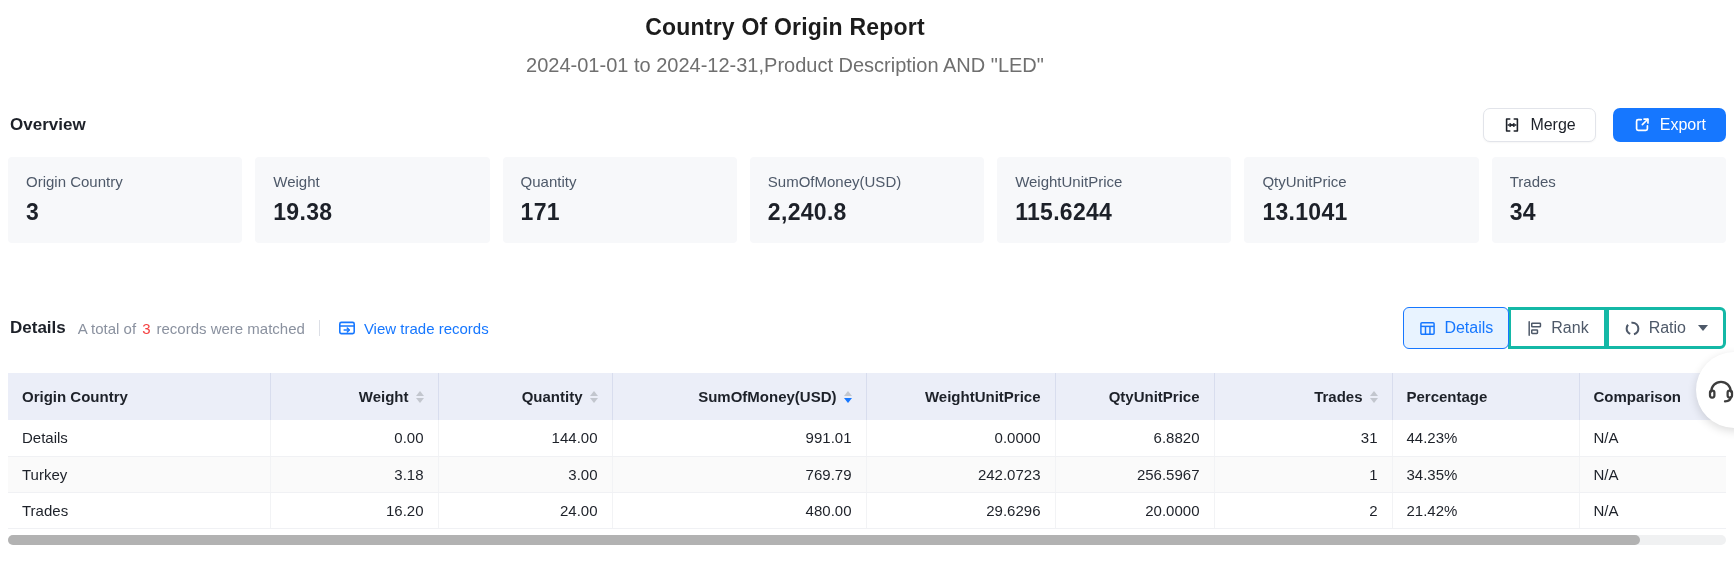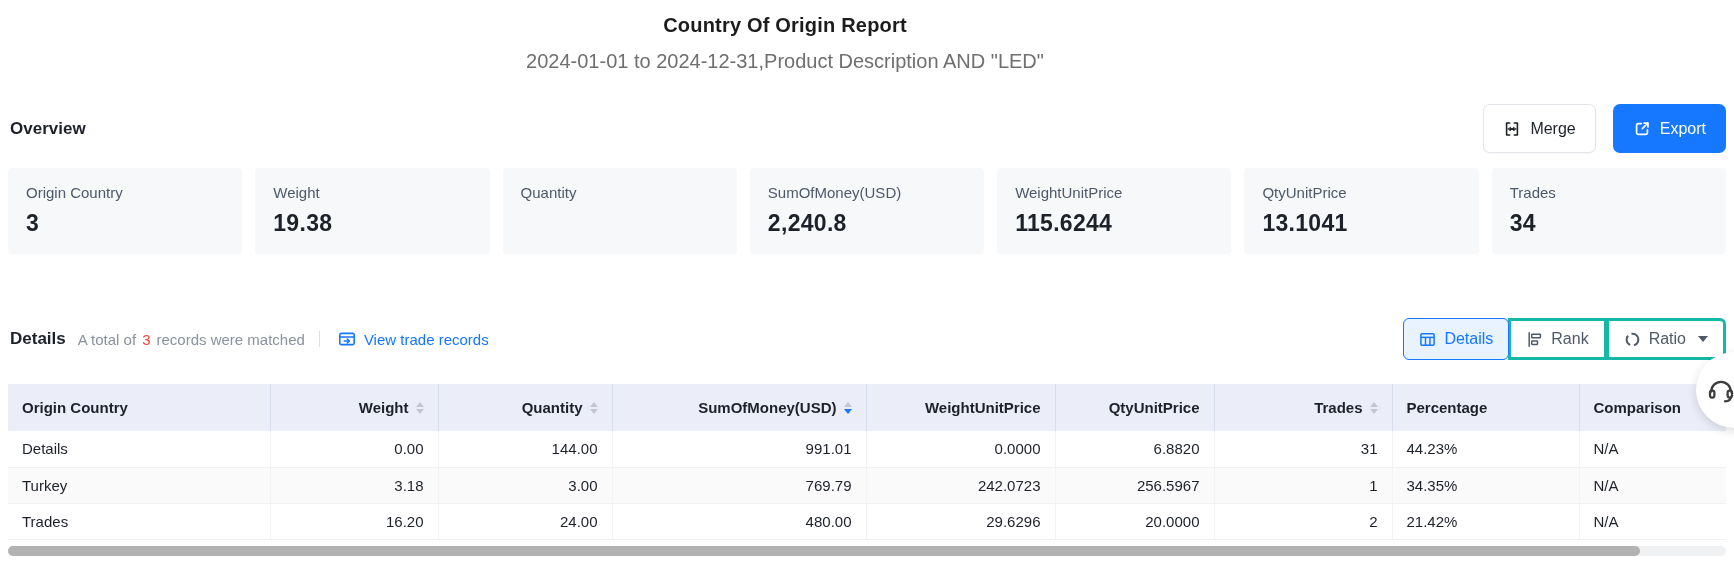--- a/index.html
+++ b/index.html
@@ -1,27 +1,27 @@
 <!DOCTYPE html>
 <html><head>
 <meta charset="utf-8">
 <style>
   * { margin:0; padding:0; box-sizing:border-box; }
   html,body { width:1734px; height:585px; }
   body { font-family:"Liberation Sans","DejaVu Sans",sans-serif; background:#fff; position:relative;
          overflow:hidden; color:#1d2129; }
 
   .header-wrap { width:1570px; text-align:center; padding-top:14px; }
-  .page-title { font-size:20px; font-weight:700; color:#1c1c1c; letter-spacing:.2px; }
+  .page-title { font-size:23px; font-weight:700; color:#1c1c1c; letter-spacing:.2px; }
   .page-subtitle { margin-top:13px; font-size:20px; color:#6f6f6f; font-weight:400; }
 
   .overview-row { display:flex; justify-content:space-between; align-items:center; margin:31px 8px 0 10px; }
   .section-title { font-size:17px; font-weight:700; color:#1d2129; }
   .btn-row { display:flex; gap:17px; }
-  .btn { display:inline-flex; align-items:center; gap:9px; height:49px; padding:0 19px; border-radius:7px;
+  .btn { display:inline-flex; align-items:center; gap:9px; height:34px; padding:0 19px; border-radius:7px;
          font-size:16px; cursor:pointer; border:1px solid transparent; background:#fff;
          font-family:inherit; }
   .btn.ghost { border-color:#e2e4ea; color:#1d2129; box-shadow:0 1px 2px rgba(0,0,0,.04); }
   .btn.primary { background:#1677ff; color:#fff; }
   .ico { display:inline-flex; align-items:center; }
 
   .cards-row { display:flex; gap:13px; margin:15px 8px 0 8px; }
   .stat-card { flex:1; height:86px; background:#f7f8fa; border-radius:4px; padding:16px 18px; }
   .stat-label { font-size:15px; color:#4e5969; }
   .stat-value { margin-top:9px; font-size:23px; font-weight:700; color:#1d2129; letter-spacing:.3px; }
@@ -111,20 +111,21 @@
     <div class="stat-card">
       <div class="stat-label">Origin Country</div>
       <div class="stat-value">3</div>
     </div>
     <div class="stat-card">
       <div class="stat-label">Weight</div>
       <div class="stat-value">19.38</div>
     </div>
     <div class="stat-card">
       <div class="stat-label">Quantity</div>
+      <div class="stat-value">171</div>
     </div>
     <div class="stat-card">
       <div class="stat-label">SumOfMoney(USD)</div>
       <div class="stat-value">2,240.8</div>
     </div>
     <div class="stat-card">
       <div class="stat-label">WeightUnitPrice</div>
       <div class="stat-value">115.6244</div>
     </div>
     <div class="stat-card">

